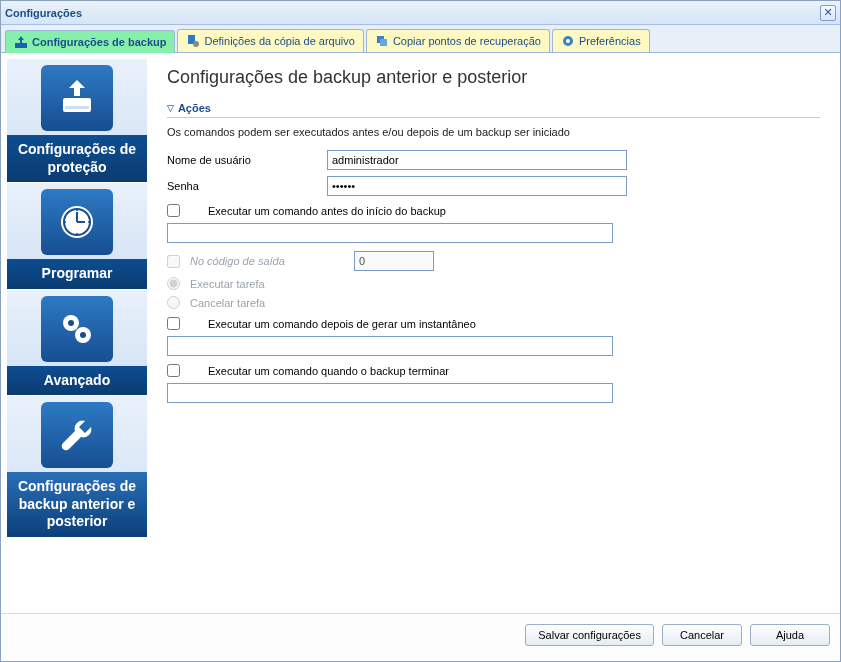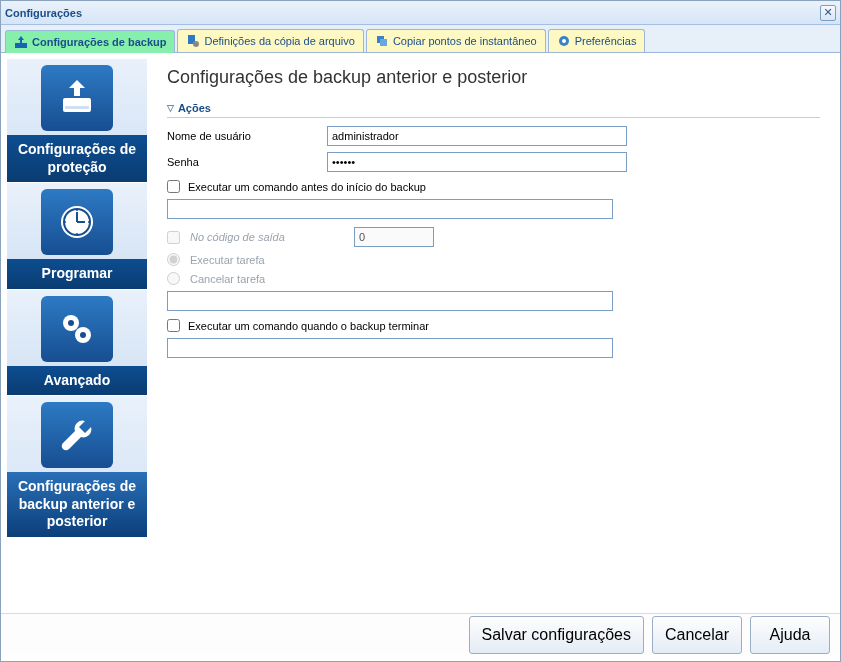--- a/index.html
+++ b/index.html
@@ -149,21 +149,21 @@
   padding: 2px 4px;
   font-size: 11px;
   width: 300px;
   font-family: inherit;
 }
 .textinput.small { width: 80px; }
 .textinput.wide { width: 446px; margin-left: 0; }
 .check-row {
   display: flex;
   align-items: center;
-  gap: 8px;
+  gap: 28px;
   margin: 8px 0 6px 0;
 }
 .check-row input[type=checkbox] {
   width: 13px; height: 13px;
 }
 .check-row.disabled span,
 .radio-row.disabled span { color: #9aa3ad; }
 .radio-row {
   display: flex;
   align-items: center;
@@ -178,25 +178,25 @@
   border-top: 1px solid #d0dcec;
   display: flex;
   justify-content: flex-end;
   align-items: center;
   gap: 8px;
   padding: 0 10px;
   background: #fdfdfe;
 }
 .btn {
   min-width: 80px;
-  height: 38px;
+  height: 22px;
   border: 1px solid #9aaec8;
   background: linear-gradient(#fefefe,#e4ecf6);
   border-radius: 3px;
-  font-size: 16px;
+  font-size: 11px;
   cursor: pointer;
   padding: 0 12px;
 }
 svg.icon { display:block; }
 </style>
 </head>
 <body>
 
 <div class="titlebar">
   <span class="titlebar-title">Configurações</span>
@@ -218,21 +218,21 @@
         <rect x="2" y="1" width="7" height="9" fill="#2d7ac4"></rect>
         <circle cx="10" cy="10" r="3" fill="#888"></circle>
       </svg>
     <span>Definições da cópia de arquivo</span>
   </div>
   <div class="tab">
     <svg class="icon" width="14" height="14" viewBox="0 0 14 14">
         <rect x="2" y="2" width="7" height="7" fill="#3c80c6"></rect>
         <rect x="5" y="5" width="7" height="7" fill="#6aa6de"></rect>
       </svg>
-    <span>Copiar pontos de instantâneo</span>
+    <span>Copiar pontos de recuperação</span>
   </div>
   <div class="tab">
     <svg class="icon" width="14" height="14" viewBox="0 0 14 14">
         <circle cx="7" cy="7" r="5" fill="#3c80c6"></circle>
         <circle cx="7" cy="7" r="2" fill="#fff"></circle>
       </svg>
     <span>Preferências</span>
   </div>
 </div>
 
@@ -296,20 +296,21 @@
   </div>
 
   <div class="content">
     <div class="page-title">Configurações de backup anterior e posterior</div>
 
     <div class="section-header">
       <span class="toggle">▽</span>
       <span>Ações</span>
     </div>
 
+    <div class="desc">Os comandos podem ser executados antes e/ou depois de um backup ser iniciado</div>
 
     <div class="form-row">
       <span class="lbl">Nome de usuário</span>
       <input class="textinput" type="text" value="administrador" style="">
     </div>
 
     <div class="form-row">
       <span class="lbl">Senha</span>
       <input class="textinput" type="text" value="••••••" style="">
     </div>
@@ -332,20 +333,24 @@
     <div class="radio-row disabled">
       <input type="radio" name="exitaction" disabled="" checked="" style="">
       <span>Executar tarefa</span>
     </div>
 
     <div class="radio-row disabled">
       <input type="radio" name="exitaction" disabled="" style="">
       <span>Cancelar tarefa</span>
     </div>
 
+    <div class="check-row">
+      <input type="checkbox" style="">
+      <span>Executar um comando depois de gerar um instantâneo</span>
+    </div>
 
     <div class="spacer-input">
       <input class="textinput wide" type="text" style="">
     </div>
 
     <div class="check-row">
       <input type="checkbox" style="">
       <span>Executar um comando quando o backup terminar</span>
     </div>
 

